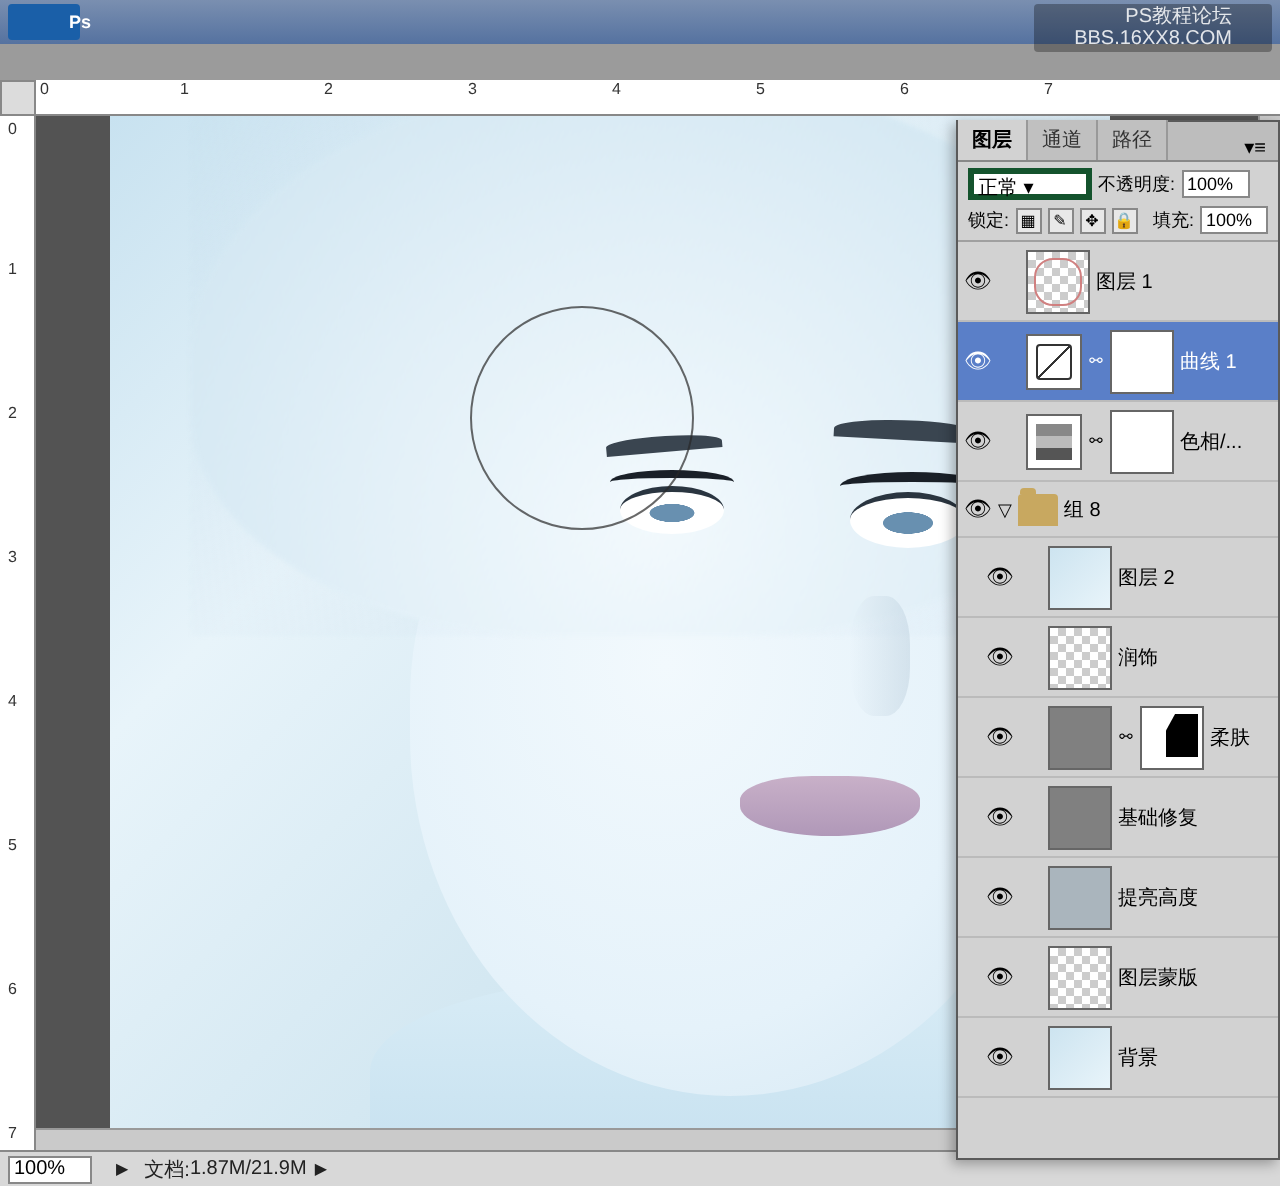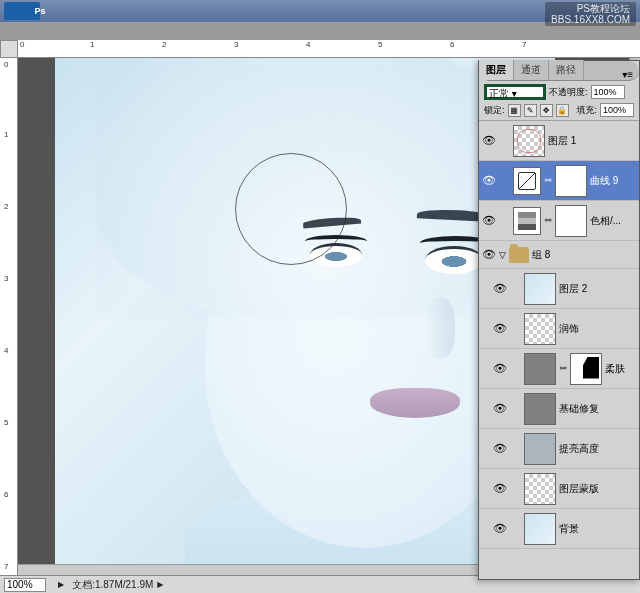--- a/index.html
+++ b/index.html
@@ -1,19 +1,19 @@
 <!DOCTYPE html>
 <html><head>
   <meta charset="utf-8">
   <style>
     * { margin: 0; padding: 0; box-sizing: border-box; font-family: "Microsoft YaHei", SimSun, Arial, sans-serif; }
     body { width: 640px; height: 593px; background: #4a4a4a; overflow: hidden; position: relative; }
     .titlebar { height: 22px; background: linear-gradient(#7a8fb0, #5572a0); display: flex; align-items: center; padding: 0 4px; color: #fff; font-size: 11px; }
     .titlebar .ps-icon { width: 14px; height: 18px; background: #1a5fa8; border-radius: 2px; margin-right: 5px; display: flex; align-items: center; justify-content: center; font-size: 9px; font-weight: bold; padding-left: 36px; }
-    .titlebar .watermark { position: absolute; right: 4px; top: 2px; font-size: 10px; color: rgba(255,255,255,0.85); background: rgba(0,0,0,0.3); padding: 1px 6px; border-radius: 2px; text-align: right; line-height: 11px; }
+    .titlebar .watermark { position: absolute; right: 4px; top: 2px; font-size: 10px; color: rgba(255,255,255,0.85); background: rgba(0,0,0,0.3); padding: 1px 20px; border-radius: 2px; text-align: right; line-height: 11px; }
     .tab-bar { height: 18px; background: #9b9b9b; }
     .canvas-area { position: absolute; top: 40px; left: 0; right: 0; bottom: 18px; background: #535353; display: flex; }
     .ruler-corner { width: 18px; height: 18px; background: #dcdcdc; border: 1px solid #888; position: absolute; top: 0; left: 0; }
     .ruler-top { position: absolute; top: 0; left: 18px; right: 0; height: 18px; background: #fff; border-bottom: 1px solid #888; font-size: 8px; color: #333; overflow: hidden; }
     .ruler-left { position: absolute; top: 18px; left: 0; width: 18px; bottom: 0; background: #fff; border-right: 1px solid #888; font-size: 8px; color: #333; overflow: hidden; }
     .ruler-top .tick, .ruler-left .tick { position: absolute; font-size: 8px; }
     .canvas-wrap { position: absolute; top: 18px; left: 18px; right: 0; bottom: 0; background: #535353; overflow: hidden; }
     .image-canvas { position: absolute; top: 0; left: 37px; width: 500px; height: 535px; background: linear-gradient(135deg, #c8e2f0 0%, #e8f4fa 30%, #d4e8f2 60%, #b8dae8 100%); overflow: hidden; }
     .fur-hat { position: absolute; top: -20px; left: 40px; width: 460px; height: 280px; background: radial-gradient(ellipse at 50% 80%, #f5fbfe 0%, #e2f0f8 50%, #cde4f0 100%); border-radius: 50% 50% 40% 40%; filter: blur(1px); }
     .fur-texture { position: absolute; inset: 0; opacity: 0.4; background: repeating-linear-gradient(115deg, transparent 0 2px, rgba(170,200,220,0.3) 2px 3px); }
@@ -26,21 +26,21 @@
     .brow-r { position: absolute; top: 152px; left: 362px; width: 70px; height: 10px; background: #3a4550; border-radius: 60% 40% 0 0; transform: rotate(3deg); }
     .nose { position: absolute; top: 240px; left: 370px; width: 30px; height: 60px; background: linear-gradient(90deg, transparent, rgba(180,200,215,0.4)); border-radius: 40%; }
     .lips { position: absolute; top: 330px; left: 315px; width: 90px; height: 30px; background: linear-gradient(#c8b0c8, #b098b8); border-radius: 40% 40% 50% 50%; }
     .neck-shadow { position: absolute; top: 430px; left: 130px; width: 360px; height: 120px; background: linear-gradient(#d8ecf6, #c2deee); border-radius: 40% 40% 0 0; }
     .brush-circle { position: absolute; top: 95px; left: 180px; width: 112px; height: 112px; border: 1px solid rgba(40,40,40,0.7); border-radius: 50%; }
     .statusbar { position: absolute; bottom: 0; left: 0; right: 0; height: 18px; background: #d8d8d8; border-top: 1px solid #888; display: flex; align-items: center; font-size: 10px; color: #222; padding: 0 4px; }
     .statusbar .zoom-field { width: 42px; height: 14px; border: 1px solid #888; background: #fff; margin-right: 8px; font-size: 10px; padding: 0 2px; }
     .statusbar .sep { margin: 0 4px; color: #888; }
     .statusbar-tri { margin-left: 4px; font-size: 8px; }
     .layers-panel { position: absolute; top: 60px; right: 0; width: 162px; height: 520px; background: #d2d2d2; border: 1px solid #5a5a5a; box-shadow: -2px 2px 6px rgba(0,0,0,0.3); display: flex; flex-direction: column; font-size: 10px; }
-    .panel-tabs { height: 20px; display: flex; background: #bdbdbd; border-bottom: 1px solid #888; align-items: flex-end; border-radius: 10px; }
+    .panel-tabs { height: 20px; display: flex; background: #bdbdbd; border-bottom: 1px solid #888; align-items: flex-end; }
     .panel-tab { padding: 3px 7px; font-size: 10px; background: #c0c0c0; border-right: 1px solid #999; color: #333; cursor: pointer; }
     .panel-tab.active { background: #d2d2d2; font-weight: bold; color: #000; }
     .panel-tabs .menu-icn { margin-left: auto; padding: 0 6px; font-size: 10px; }
     .panel-controls { padding: 3px 5px; border-bottom: 1px solid #a0a0a0; }
     .ctrl-row1 { display: flex; align-items: center; gap: 3px; margin-bottom: 3px; }
     .blend-select { flex: 0 0 62px; height: 16px; background: #fff; border: 3px solid #14532d; font-size: 10px; padding: 0 2px; }
     .opacity-lbl { font-size: 9px; }
     .opacity-val { width: 34px; height: 14px; background: #fff; border: 1px solid #888; font-size: 9px; padding: 0 2px; }
     .ctrl-row2 { display: flex; align-items: center; gap: 3px; font-size: 9px; }
     .lock-icn { width: 13px; height: 13px; background: #e8e8e8; border: 1px solid #888; display: inline-flex; align-items: center; justify-content: center; font-size: 8px; }
@@ -166,21 +166,21 @@
       <div class="thumb checker thumb-red-border"></div>
       <span class="layer-name">图层 1</span>
     </div>
 
     <div class="layer-row selected">
       <div class="eye-col">👁</div>
       <div class="link-col"></div>
       <div class="thumb small adj-curve"></div>
       <span class="mask-link">⚯</span>
       <div class="thumb mask"></div>
-      <span class="layer-name">曲线 9</span>
+      <span class="layer-name">曲线 1</span>
     </div>
 
     <div class="layer-row">
       <div class="eye-col">👁</div>
       <div class="link-col"></div>
       <div class="thumb small adj-hue"></div>
       <span class="mask-link">⚯</span>
       <div class="thumb mask"></div>
       <span class="layer-name">色相/...</span>
     </div>

